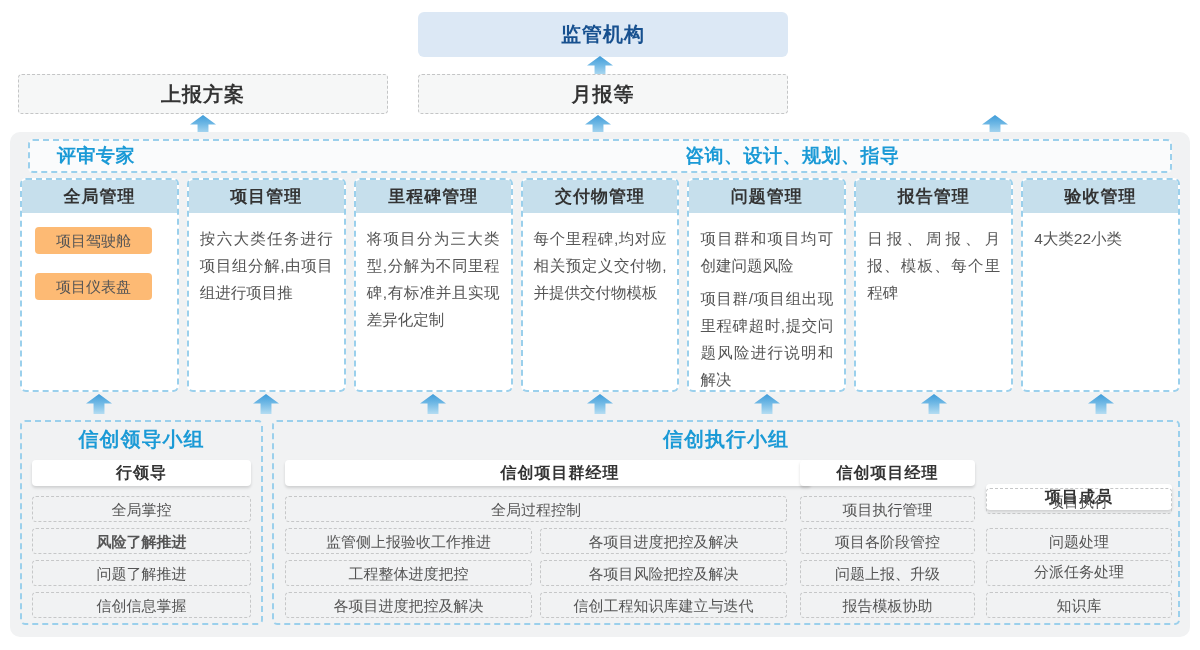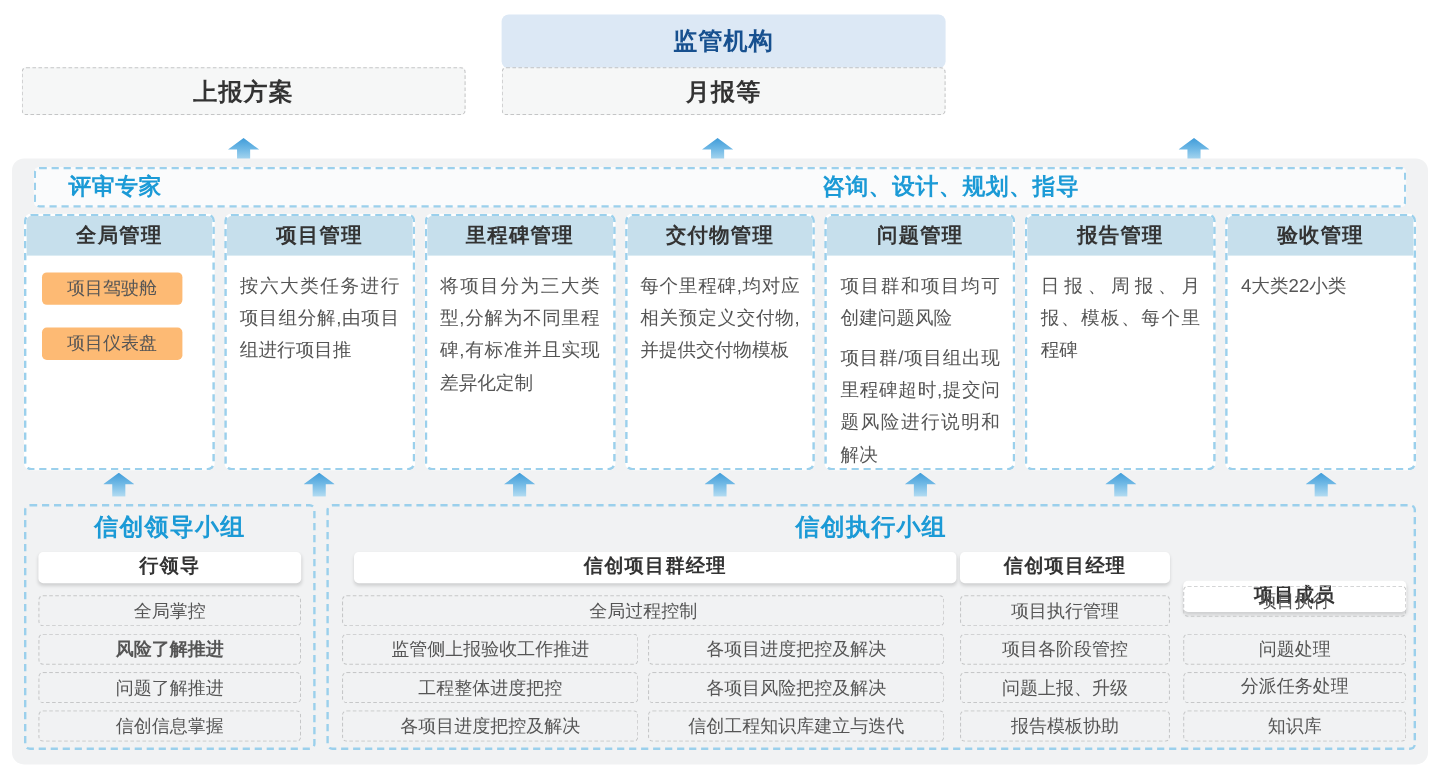--- a/index.html
+++ b/index.html
@@ -5,21 +5,21 @@
   html,body{margin:0;padding:0;background:#fff;}
   .page{position:relative;width:1200px;height:650px;background:#fff;overflow:hidden;
         font-family:"Liberation Sans","DejaVu Sans",sans-serif;color:#333;}
 
   
   .regulator{position:absolute;left:418px;top:12px;width:370px;height:45px;
     background:var(--topbox-bg,#dce8f5);border-radius:6px;display:flex;align-items:center;justify-content:center;
     font-size:20px;font-weight:bold;color:var(--navy,#17508f);letter-spacing:1px;}
 
   
-  .report-box{position:absolute;top:56px;height:40px;background:#f6f7f7;border:1px dashed #c4c5c6;
+  .report-box{position:absolute;top:74px;height:40px;background:#f6f7f7;border:1px dashed #c4c5c6;
     border-radius:4px;display:flex;align-items:center;justify-content:center;
     font-size:20px;font-weight:bold;color:#333;letter-spacing:1px;box-sizing:border-box;}
   .report-box.r0{left:18px;width:370px;}
   .report-box.r1{left:418px;width:370px;}
   .report-box.r2{left:815px;width:370px;}
 
   
   .arrow{position:absolute;width:26px;height:20px;
     background:linear-gradient(to bottom,#3f9cd9 0%,#6fb8e5 45%,#b5ddf2 100%);
     clip-path:polygon(50% 0%,100% 48%,71% 48%,71% 100%,29% 100%,29% 48%,0% 48%);}
@@ -144,21 +144,21 @@
       <div class="group-title">信创领导小组</div>
     <div class="role-chip" style="left: 10px; top: 38px; width: 219px;">行领导</div>
         <div class="item-chip" style="left: 10px; top: 74px; width: 219px;">全局掌控</div>
         <div class="item-chip" style="left: 10px; top: 106px; width: 219px; font-weight: bold;">风险了解推进</div>
         <div class="item-chip" style="left: 10px; top: 138px; width: 219px;">问题了解推进</div>
         <div class="item-chip" style="left: 10px; top: 170px; width: 219px;">信创信息掌握</div>
       </div>
 
     <div class="group-box exec-box">
       <div class="group-title">信创执行小组</div>
-    <div class="role-chip" style="left: 21px; top: 38px; width: 502px;">信创项目群经理</div>
+    <div class="role-chip" style="left: 11px; top: 38px; width: 502px; padding-left: 24px;">信创项目群经理</div>
         <div class="item-chip" style="left: 11px; top: 74px; width: 502px;">全局过程控制</div>
         <div class="item-chip" style="left: 11px; top: 106px; width: 247px;">监管侧上报验收工作推进</div>
         <div class="item-chip" style="left: 11px; top: 138px; width: 247px;">工程整体进度把控</div>
         <div class="item-chip" style="left: 11px; top: 170px; width: 247px;">各项目进度把控及解决</div>
         <div class="item-chip" style="left: 266px; top: 106px; width: 247px;">各项目进度把控及解决</div>
         <div class="item-chip" style="left: 266px; top: 138px; width: 247px;">各项目风险把控及解决</div>
         <div class="item-chip" style="left: 266px; top: 170px; width: 247px;">信创工程知识库建立与迭代</div>
         <div class="role-chip" style="left: 526px; top: 38px; width: 175px;">信创项目经理</div>
         <div class="item-chip" style="left: 526px; top: 74px; width: 175px;">项目执行管理</div>
         <div class="item-chip" style="left: 526px; top: 106px; width: 175px;">项目各阶段管控</div>

